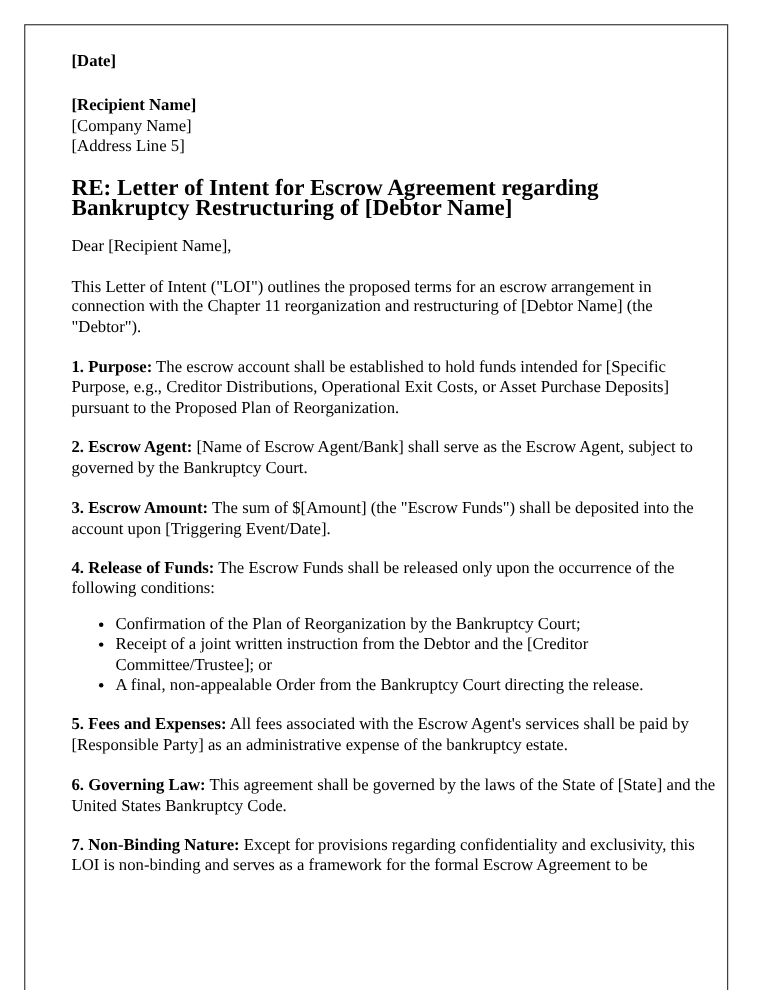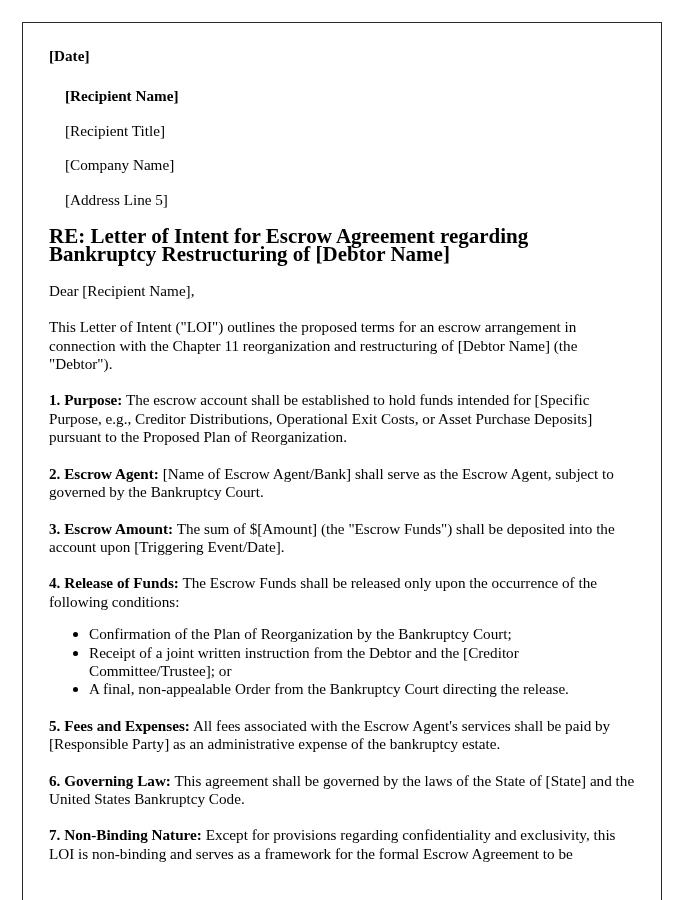--- a/index.html
+++ b/index.html
@@ -23,42 +23,42 @@
     width: 640px;          
     height: 1000px;        
     box-sizing: border-box;
     border: 1.5px solid #2b2b2b;
     background: #ffffff;
     overflow: hidden;
   }
 
   .page-body {
     position: absolute;
-    left: 26px;            
+    left: 42px;            
     top: 24px;
     width: 589px;          
   }
 
   
   .doc-line,
   .doc-para {
     font-size: 15.2px;
     line-height: 18.4px;
     text-align: left;
   }
 
   .doc-para {
     margin: 0 0 18px 0;
   }
 
   .block-tight {
     margin: 0 0 18px 0;
   }
   .block-tight .doc-line {
-    margin: 16px;
+    margin: 0;
   }
 
   .date-block {
     margin: 0 0 22px 0;
   }
 
   .bold { font-weight: bold; }
 
   .re-heading {
     font-size: 21px;
@@ -94,21 +94,20 @@
 
 <div class="page-frame">
   <div class="page-body">
 
     <div class="date-block">
       <div class="doc-line bold">[Date]</div>
     </div>
 
     <div class="block-tight">
       <div class="doc-line bold">[Recipient Name]</div>
-      <div class="doc-line">[Recipient Title]</div>
       <div class="doc-line">[Company Name]</div>
       <div class="doc-line">[Address Line 5]</div>
     </div>
 
     <div class="re-heading">RE: Letter of Intent for Escrow Agreement regarding Bankruptcy Restructuring of [Debtor Name]</div>
 
     <div class="doc-para salutation">Dear [Recipient Name],</div>
 
     <div class="doc-para">This Letter of Intent ("LOI") outlines the proposed terms for an escrow arrangement in connection with the Chapter 11 reorganization and restructuring of [Debtor Name] (the "Debtor").</div>
 

